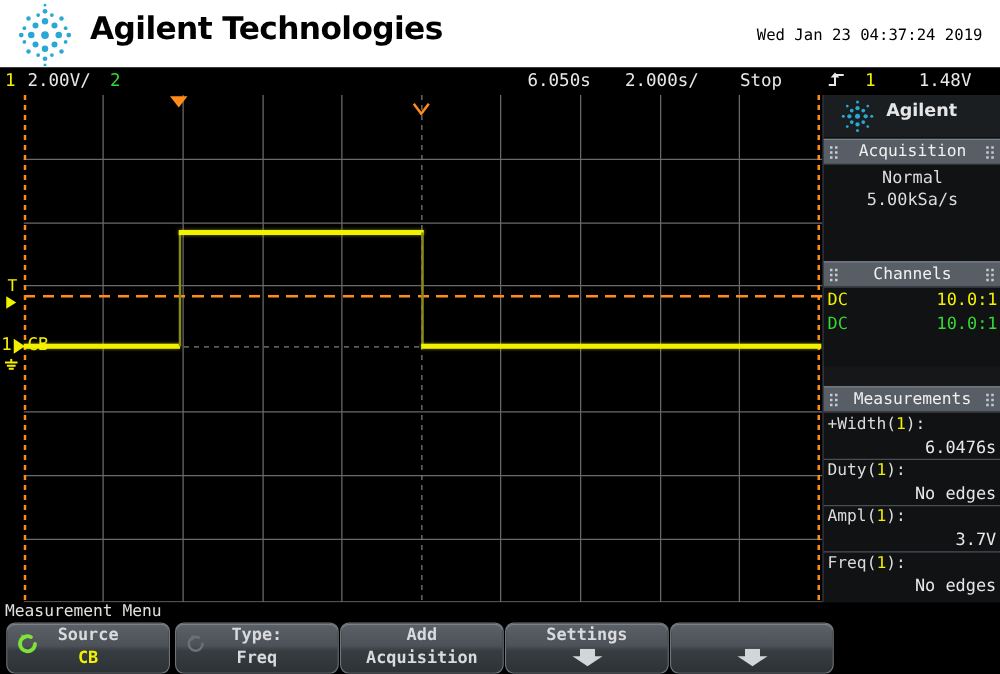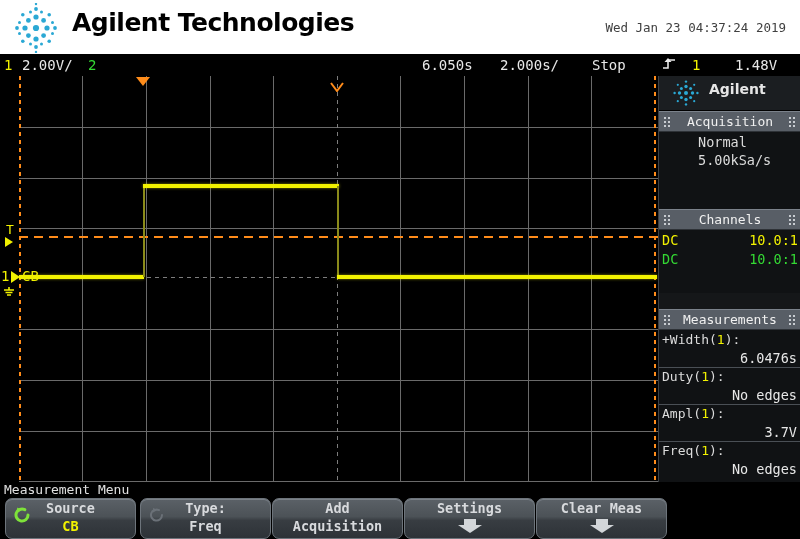--- a/index.html
+++ b/index.html
@@ -5,21 +5,21 @@
   html,body{margin:0;padding:0;background:#000;}
   body{width:800px;height:539px;overflow:hidden;
        font-family:"DejaVu Sans Mono","Liberation Mono",monospace;}
   #root{position:relative;width:800px;height:474px;background:#000;}
 
   
   .brandbar{position:absolute;left:0;top:0;width:800px;height:54px;background:#fff;}
   .brand-logo{position:absolute;left:8px;top:3px;width:56px;height:50px;}
   .brand-title{position:absolute;left:72px;top:8px;font-family:"DejaVu Sans","Liberation Sans",sans-serif;
                font-weight:bold;font-size:25px;color:#000;letter-spacing:-0.5px;}
-  .brand-date{position:absolute;right:14px;top:20px;font-size:12.5px;color:#404040;
+  .brand-date{position:absolute;right:14px;top:20px;font-size:12.5px;color:#000000;
               font-family:"DejaVu Sans Mono","Liberation Mono",monospace;}
 
   
   .statusbar{position:absolute;left:0;top:54px;width:800px;height:22px;background:#000;}
   .sb{position:absolute;top:2px;font-size:14px;line-height:18px;white-space:nowrap;}
   .sb-ch1{left:4px;color:#f2f200;}
   .sb-v1{left:22px;color:#e8e8e8;}
   .sb-ch2{left:88px;color:#34d934;}
   .sb-time{left:422px;color:#e8e8e8;}
   .sb-tdiv{left:500px;color:#e8e8e8;}
@@ -65,21 +65,21 @@
   .side-logo svg{position:absolute;left:10px;top:3px;}
   .side-logo span{position:absolute;left:50px;top:5px;font-family:"DejaVu Sans","Liberation Sans",sans-serif;
         font-weight:bold;font-size:14px;color:#e6e6e6;}
   .sec-head{position:relative;height:19px;background:#585e66;border-top:1px solid #7b828b;
         border-bottom:1px solid #2e3237;text-align:center;}
   .sec-head .ttl{font-size:13px;color:#f0f0f0;line-height:19px;}
   .grip{position:absolute;top:5px;width:7px;height:9px;}
   .grip.l{left:5px;} .grip.r{right:5px;}
   .grip i{position:absolute;width:2px;height:2px;background:#c8ccd1;}
   .sec-body{background:#101214;padding:1px 0 2px 0;}
-  .row-c{font-size:13.5px;color:#dcdcdc;line-height:18px;margin-left:39px;}
+  .row-c{text-align:center;font-size:13.5px;color:#dcdcdc;line-height:18px;}
   .row-lr{position:relative;height:19px;}
   .row-lr .l{position:absolute;left:3px;top:0;font-size:13.5px;line-height:19px;}
   .row-lr .r{position:absolute;right:3px;top:0;font-size:13.5px;line-height:19px;text-align:center;}
   .ych{color:#f2f200;} .gch{color:#34d934;}
   .meas-item{border-top:1px solid #4a4f55;}
   .meas-item:first-child{border-top:none;}
   .meas-name{font-size:13px;color:#dcdcdc;line-height:18px;padding-left:3px;}
   .meas-name b{color:#f2f200;font-weight:normal;}
   .meas-val{font-size:13.5px;color:#e8e8e8;line-height:18px;text-align:right;padding-right:4px;}
 
@@ -364,21 +364,20 @@
     <div class="sk" style="left:404px">
       <div class="t1">Settings</div>
       <div class="dn">
         <svg width="26" height="15" viewBox="0 0 26 15">
           <path d="M7 0 H19 V6 H25 L13 14 L1 6 H7 Z" fill="#d3d6d9"></path>
         </svg>
       </div>
     </div>
 
     <div class="sk" style="left:536px">
-      <div class="t1">Clear Meas</div>
       <div class="dn">
         <svg width="26" height="15" viewBox="0 0 26 15">
           <path d="M7 0 H19 V6 H25 L13 14 L1 6 H7 Z" fill="#d3d6d9"></path>
         </svg>
       </div>
     </div>
   </div>
 
 </div>
 

